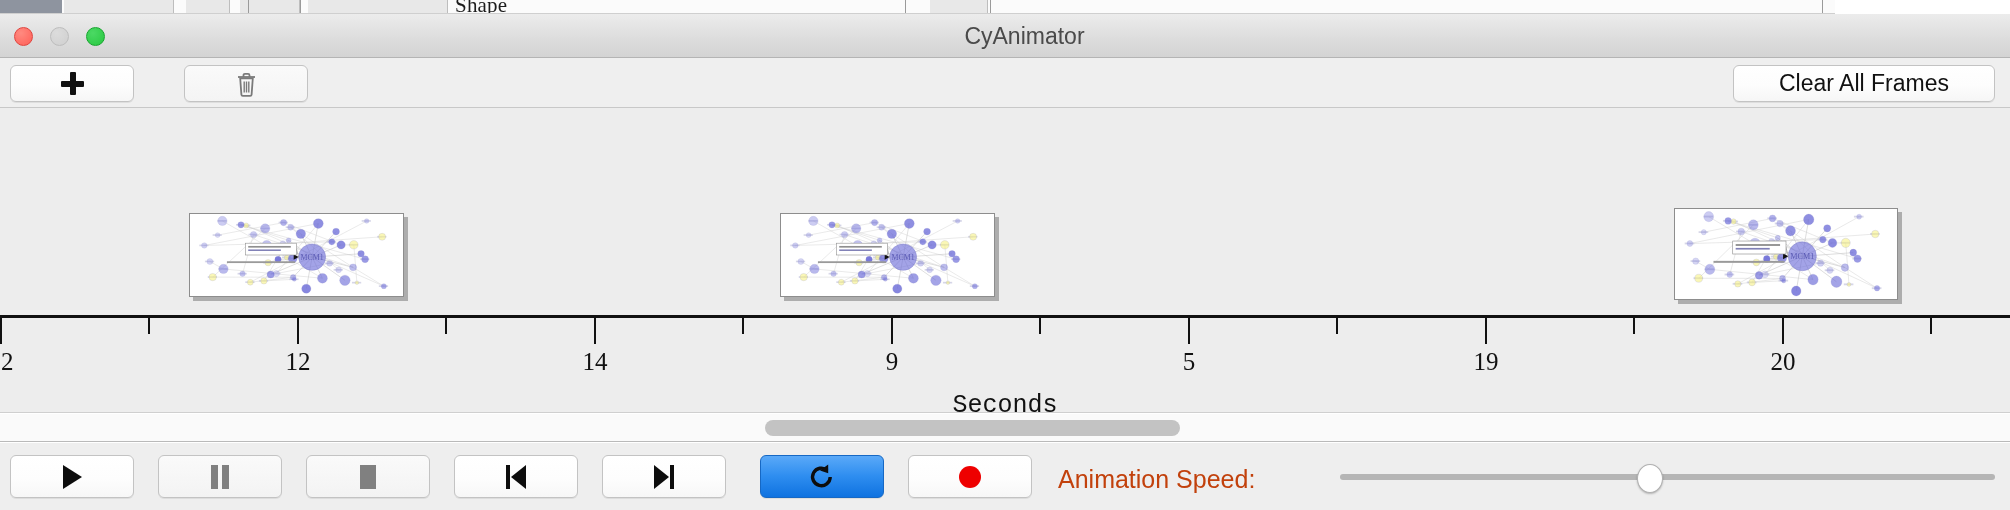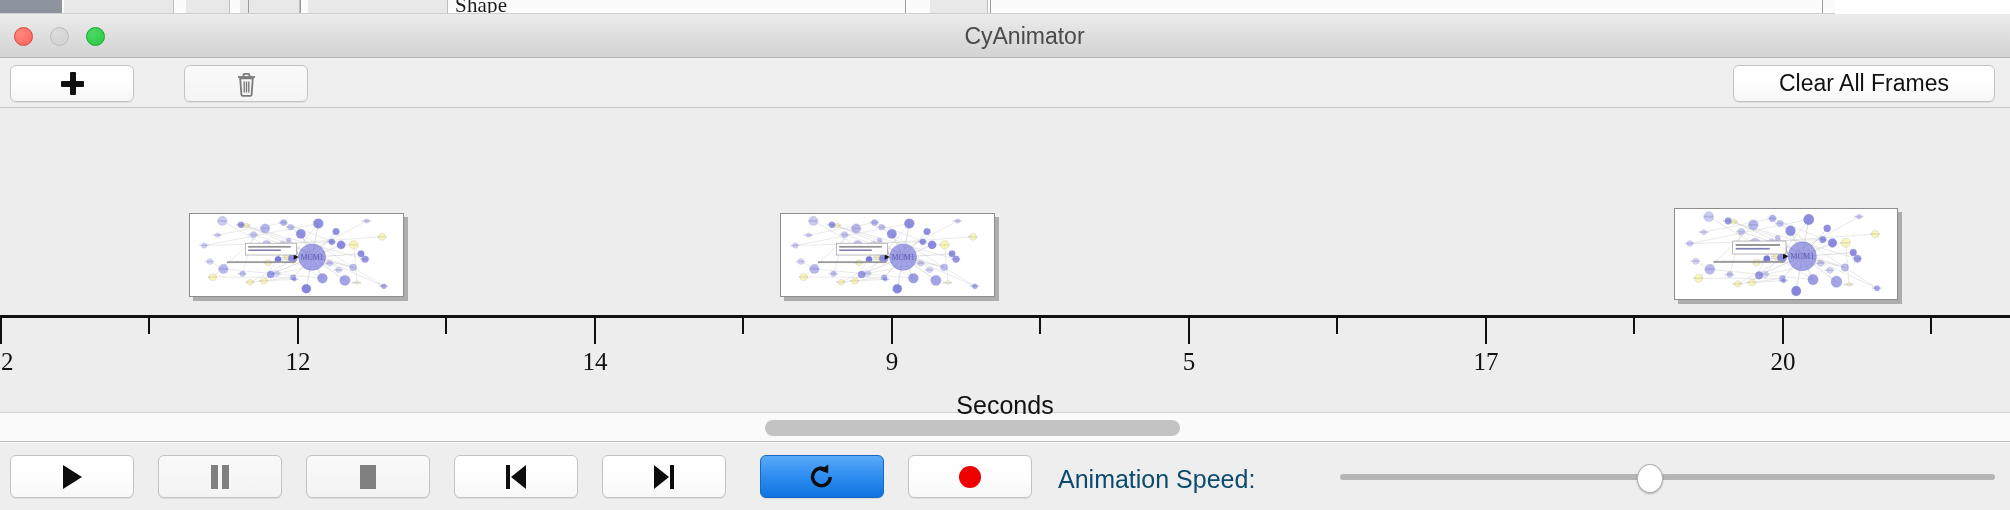--- a/index.html
+++ b/index.html
@@ -101,21 +101,21 @@
   .tick-label {
     position: absolute; top: 37px;
     font-size: 25px; color: #111;
     font-family: "Liberation Serif", serif;
     transform: translateX(-50%);
     white-space: nowrap;
   }
   .axis-title {
     position: absolute; left: 0; top: 80px; width: 2010px;
     text-align: center; font-size: 25px; color: #111;
-    font-family: Liberation Sans, sans-serif;
+    font-family: Liberation Mono, monospace;
   }
 
   
   .scrollbar {
     position: absolute; left: 0; top: 414px; width: 2010px; height: 28px;
     background: #fafafa;
     border-bottom: 1px solid #b9b9b9;
     cursor: pointer;
   }
   .scroll-thumb {
@@ -145,21 +145,21 @@
   .c-pause  { left= 0; left: 158px;  width: 124px; }
   .c-stop   { left: 306px;  width: 124px; }
   .c-prev   { left: 454px;  width: 124px; }
   .c-next   { left: 602px;  width: 124px; }
   .c-loop   { left: 760px;  width: 124px; }
   .c-record { left= 0; left: 908px;  width: 124px; }
 
   .icn { display:block; }
   .speed-label {
     position: absolute; left: 1058px; top: 22px;
-    font-size: 25px; color: #0c4a6e;
+    font-size: 25px; color: #c2410c;
   }
   .slider {
     position: absolute; left: 1340px; top: 12px; width: 655px; height: 43px; cursor: pointer;
   }
   .slider-track {
     position: absolute; left: 0; top: 19px; width: 655px; height: 6px;
     background: #b5b5b5; border-radius: 3px;
   }
   .slider-thumb {
     position: absolute; left: 297px; top: 9px; width: 26px; height: 29px;
@@ -627,21 +627,21 @@
         <div class="tick major" style="left: 594px;"></div>
         <div class="tick-label" style="left: 595px;">14</div>
         <div class="tick minor" style="left: 742px;"></div>
         <div class="tick major" style="left: 891px;"></div>
         <div class="tick-label" style="left: 892px;">9</div>
         <div class="tick minor" style="left: 1039px;"></div>
         <div class="tick major" style="left: 1188px;"></div>
         <div class="tick-label" style="left: 1189px;">5</div>
         <div class="tick minor" style="left: 1336px;"></div>
         <div class="tick major" style="left: 1485px;"></div>
-        <div class="tick-label" style="left: 1486px;">17</div>
+        <div class="tick-label" style="left: 1486px;">19</div>
         <div class="tick minor" style="left: 1633px;"></div>
         <div class="tick major" style="left: 1782px;"></div>
         <div class="tick-label" style="left: 1783px;">20</div>
         <div class="tick minor" style="left: 1930px;"></div>
         <div class="axis-title">Seconds</div>
     </div>
   </div>
 
   <div class="scrollbar">
     <div class="scroll-thumb" style="left: 765px; width: 415px;"></div>

